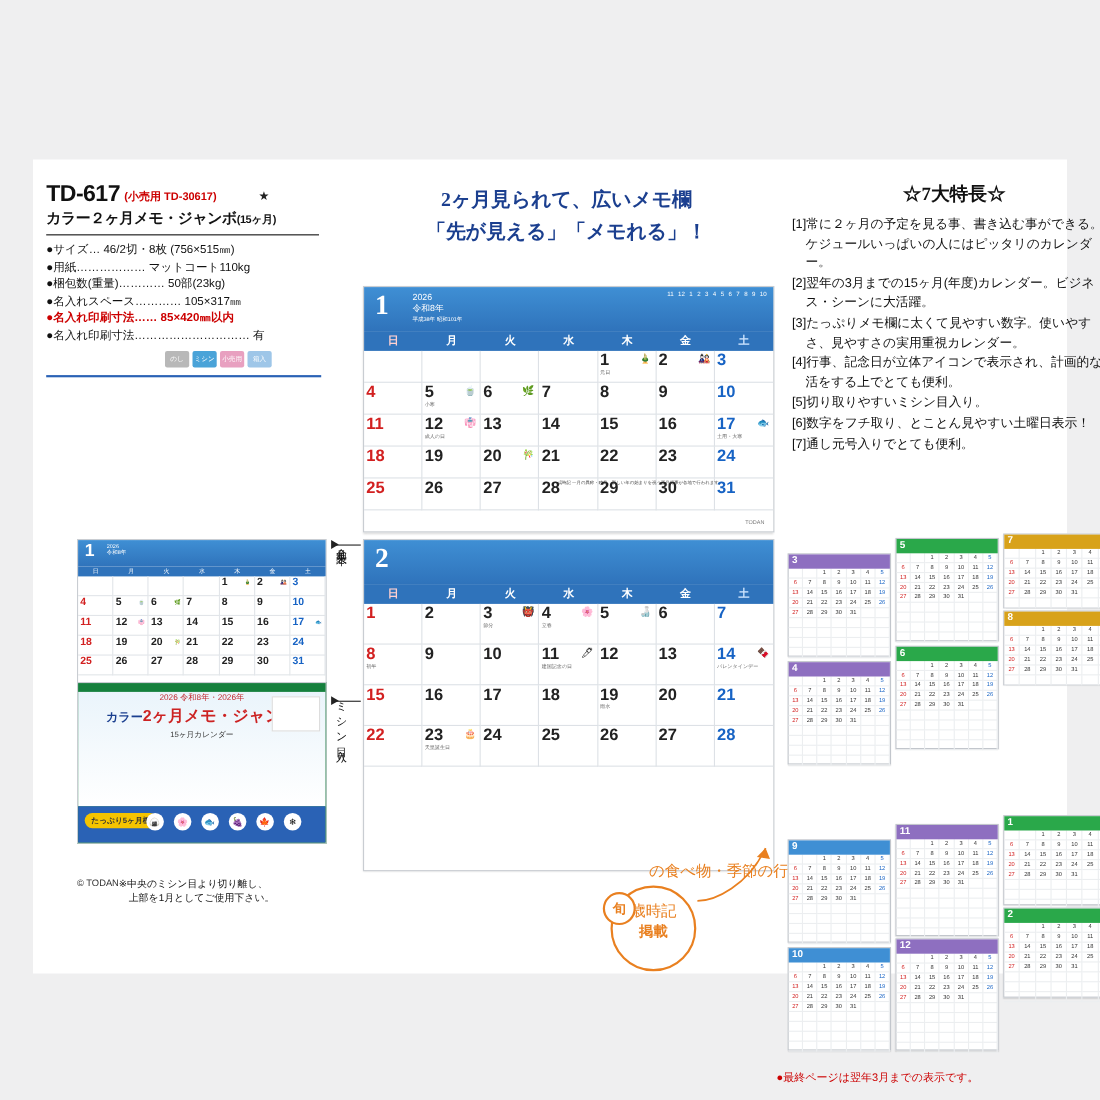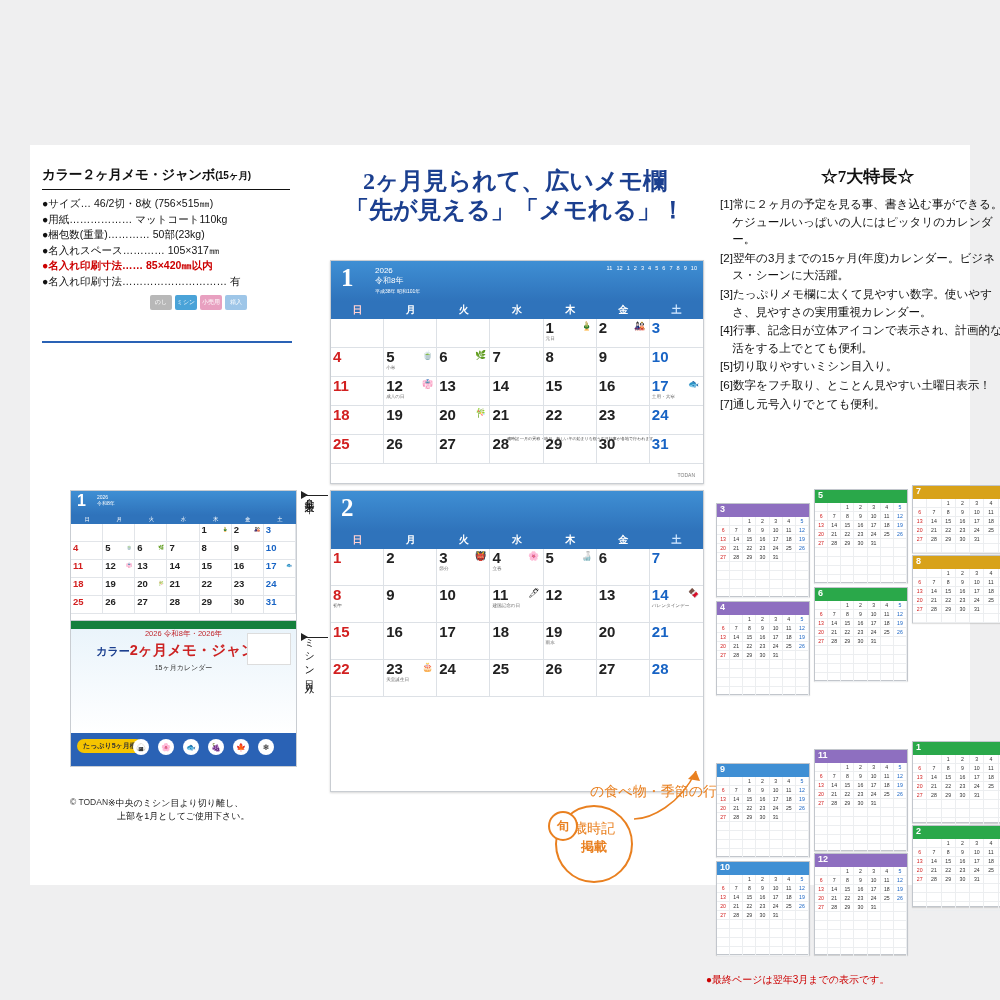--- a/index.html
+++ b/index.html
@@ -36,21 +36,21 @@
   .ic4{background:#9ec6e8;}
   
   .infobox{position:absolute;left:12px;top:196px;width:248px;border:1px solid #2a62b5;}
   .infobox-head{background:#2a62b5;color:#fff;font-size:10.5px;font-weight:bold;padding:3px 6px;}
   .infobox-body{font-size:9.3px;line-height:13.4px;color:#1b3f7a;padding:5px 6px 6px 6px;background:#fff;}
   .infobox-body .warn{color:#cc0000;}
   
   .headline{
     position:absolute;left:290px;top:22px;width:390px;text-align:center;
     font-family:"Liberation Serif","DejaVu Serif",serif;
-    color:#1b3f8f;font-weight:bold;font-size:24px;line-height:29px;
+    color:#1b3f8f;font-weight:bold;font-size:18px;line-height:29px;
   }
   
   .features{position:absolute;left:690px;top:20px;width:295px;}
   .feat-title{text-align:center;font-size:17px;font-weight:bold;color:#111;font-family:"Liberation Serif","DejaVu Serif",serif;}
   .feat-list{margin-top:7px;font-size:11.6px;line-height:17.6px;color:#111;}
   .feat-list li{list-style:none;margin-bottom:1px;text-indent:-1.05em;padding-left:1.05em;}
   
   .cal{position:absolute;background:#fff;border:1px solid #c9cdd2;box-shadow:0 1px 2px rgba(0,0,0,.16);}
   .cal-jan{left:300px;top:115px;width:372px;height:222px;}
   .cal-feb{left:300px;top:345px;width:372px;height:300px;}
@@ -123,20 +123,25 @@
   .stamp-label{position:absolute;left:560px;top:638px;font-size:14px;color:#e98020;}
   .curve{position:absolute;left:600px;top:620px;}
 </style>
 </head>
 <body>
 
 <div class="page">
   <div class="sheet">
 
     <div class="spec">
+      <div class="code-row">
+        <span class="code">TD-617</span>
+        <span class="code-sub">(小売用 TD-30617)</span>
+        <span class="star">★</span>
+      </div>
       <div class="title2">
         <span style="font-size:13.5px">カラー２ヶ月メモ・ジャンボ</span><span>(15ヶ月)</span>
       </div>
       <div class="rule"></div>
       <div class="spec-list">
         <div>●サイズ…  46/2切・8枚 (756×515㎜)</div>
         <div>●用紙……………… マットコート110kg</div>
         <div>●梱包数(重量)………… 50部(23kg)</div>
         <div>●名入れスペース………… 105×317㎜</div>
         <div class="red">●名入れ印刷寸法…… 85×420㎜以内</div>

